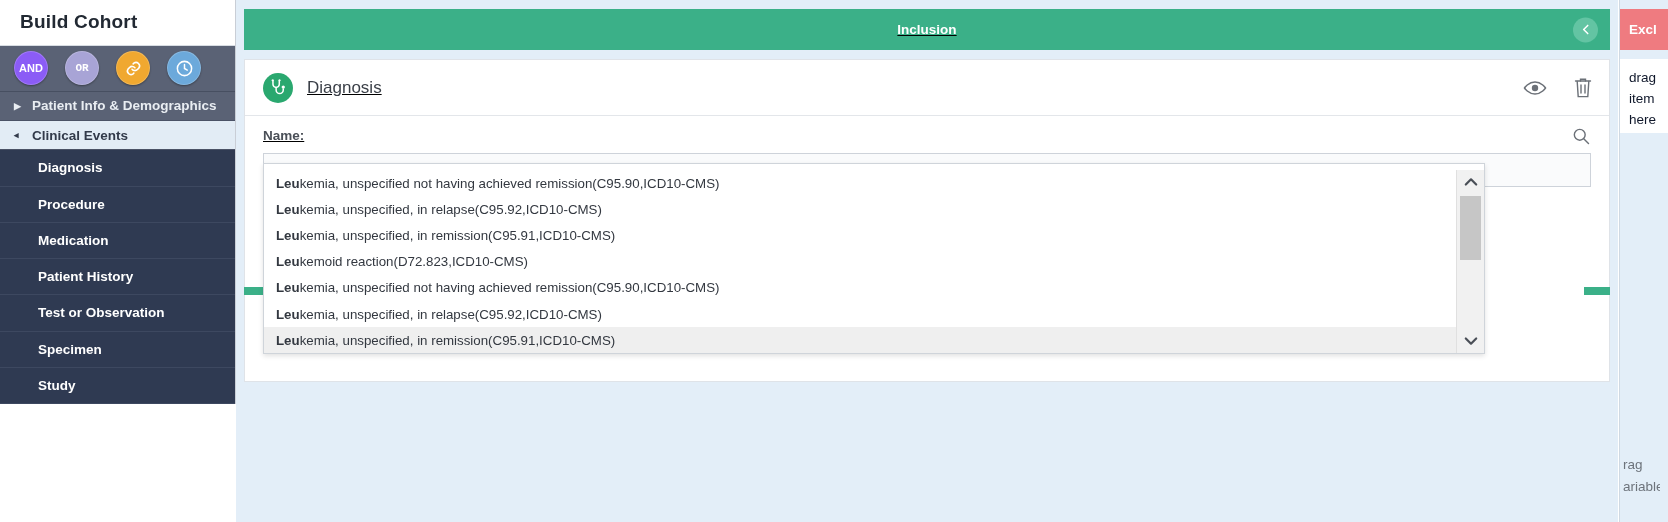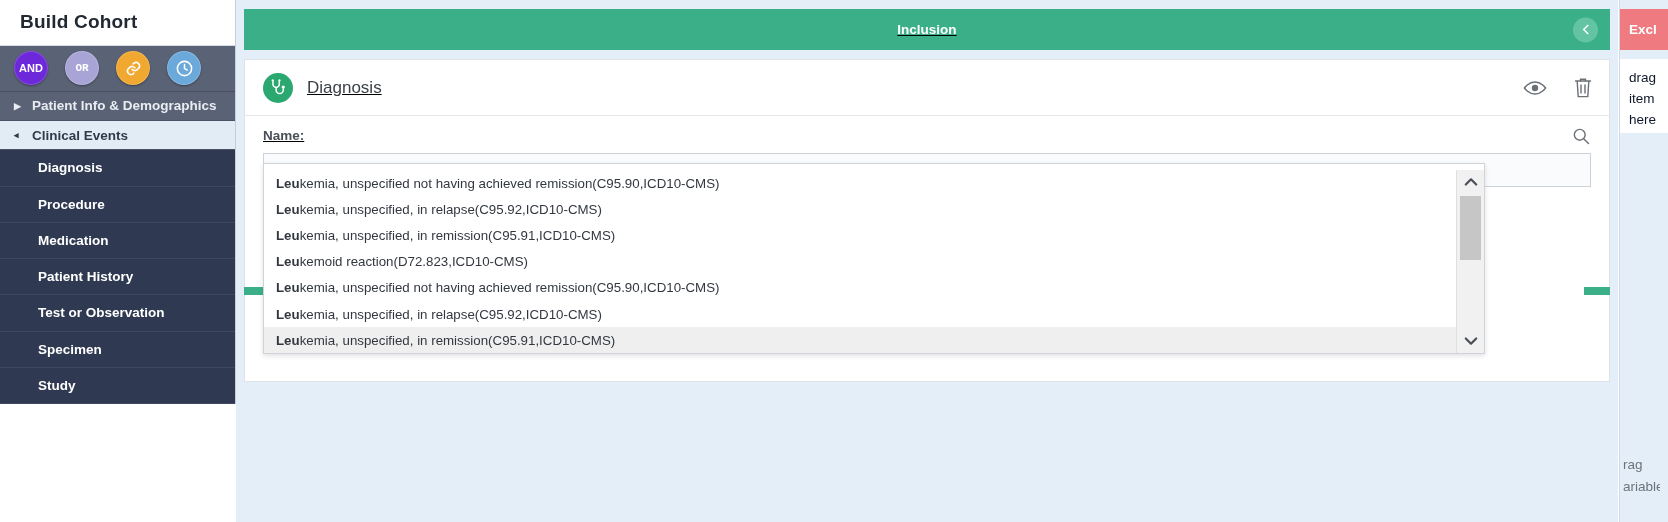--- a/index.html
+++ b/index.html
@@ -41,21 +41,21 @@
   .op-circle {
     width: 34px; height: 34px; border-radius: 50%;
     display: flex; align-items: center; justify-content: center;
     font-size: 11px; font-weight: bold; color: #fff;
     box-shadow: 0 1px 2px rgba(0,0,0,.35);
     border: 1px solid rgba(255,255,255,.18);
     cursor: pointer;
     flex: 0 0 auto;
     margin-left: 6px;
   }
-  .op-and { background: #6d28d9; text-align: center; }
+  .op-and { background: #8b5cf6; text-align: center; }
   .op-or  { background: #a8a4d6; font-family: Liberation Mono, monospace; }
   .op-link{ background: #f0a830; }
   .op-time{ background: #6ca9db; }
   .op-circle svg { display: block; }
 
   .group-row {
     height: 33px;
     display: flex; align-items: center;
     padding-left: 14px;
     font-size: 13.5px;

